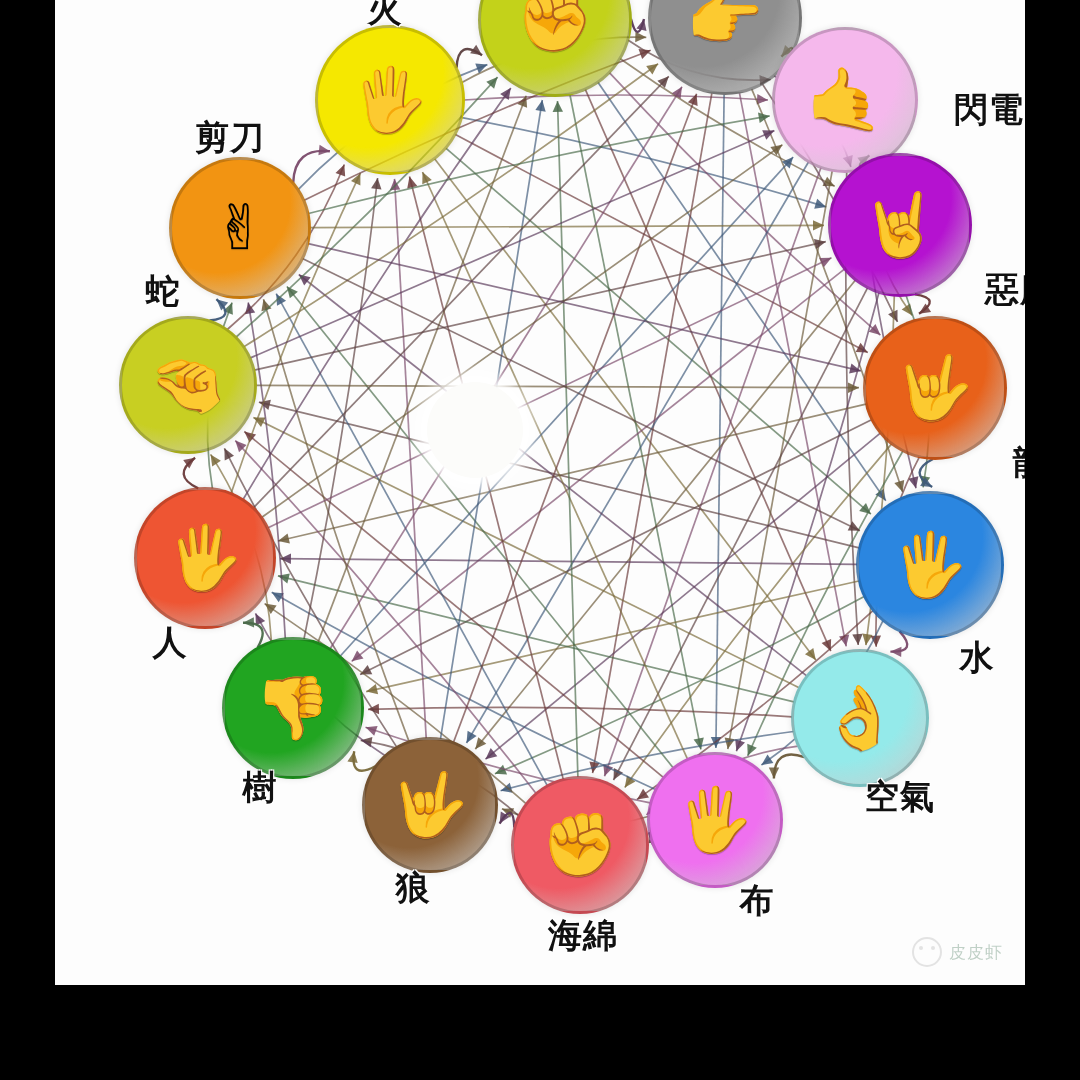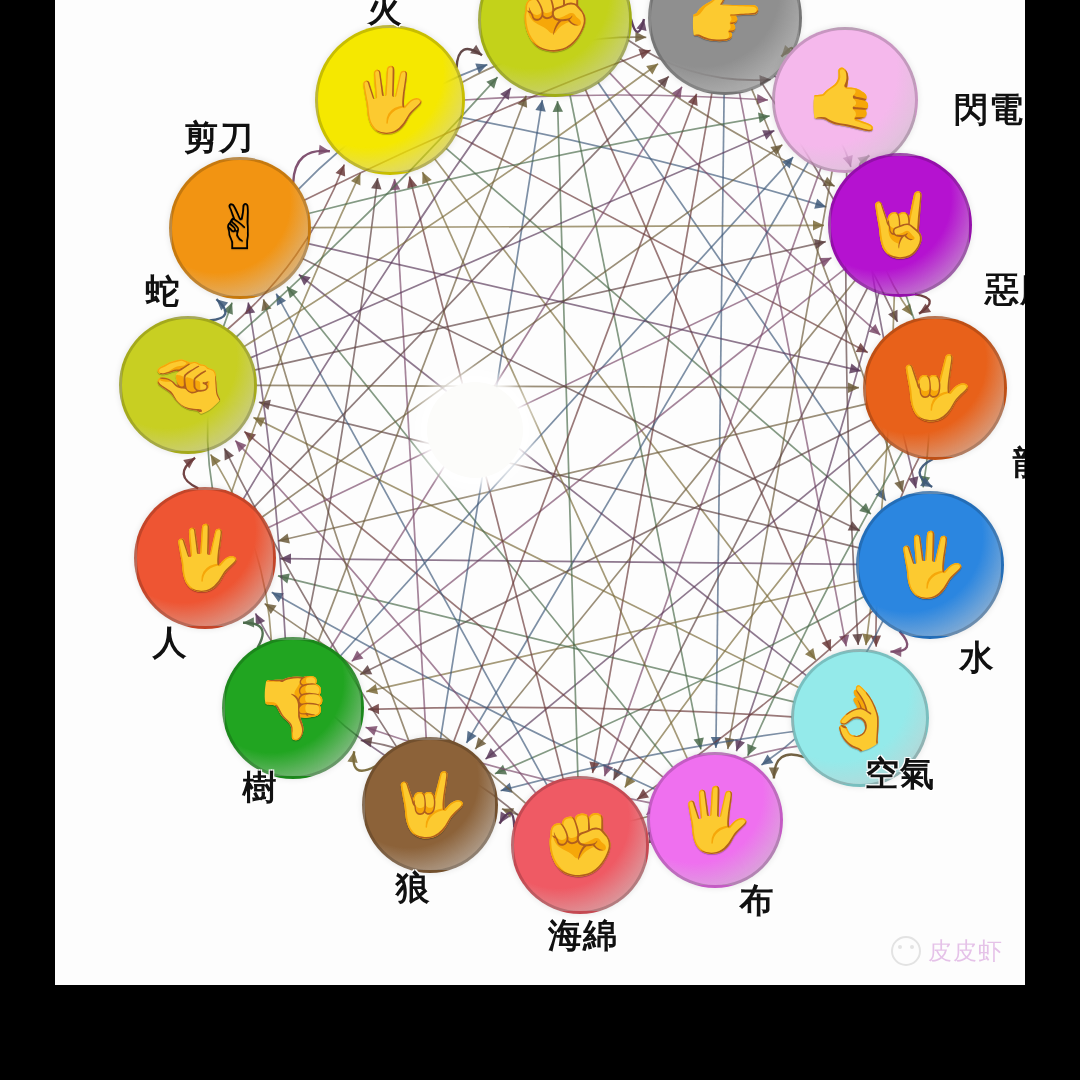--- a/index.html
+++ b/index.html
@@ -16,21 +16,21 @@
                text-shadow:0 1px 1px rgba(0,0,0,.25);user-select:none;}
   .label{position:absolute;transform:translate(-50%,-50%);
          font-size:34px;font-weight:bold;color:#111;white-space:nowrap;
          letter-spacing:1px;
          text-shadow:1px 1px 0 #fff,-1px 1px 0 #fff,1px -1px 0 #fff,-1px -1px 0 #fff;}
   #hub{position:absolute;width:96px;height:96px;border-radius:50%;
        background:#fcfcfa;transform:translate(-50%,-50%);left:420px;top:430px;
        box-shadow:0 0 14px 10px rgba(255,255,255,.95);}
   #watermark{position:absolute;right:22px;bottom:18px;display:flex;
              align-items:center;gap:7px;opacity:.26;}
-  #watermark .wm-text{font-size:24px;color:#a21caf;letter-spacing:1px;}
+  #watermark .wm-text{font-size:17px;color:#14532d;letter-spacing:1px;}
   #watermark .wm-ico{width:26px;height:26px;border-radius:50%;
              border:2px solid #9a9a9a;position:relative;}
   #watermark .wm-ico:before,#watermark .wm-ico:after{content:"";position:absolute;
              width:4px;height:4px;border-radius:50%;background:#9a9a9a;top:7px;}
   #watermark .wm-ico:before{left:5px;} #watermark .wm-ico:after{right:5px;}
   .bar{position:absolute;background:#000;}
   #bar-left{left:0;top:0;width:55px;height:1080px;}
   #bar-right{right:0;top:0;width:55px;height:1080px;}
   #bar-bottom{left:0;bottom:0;width:1080px;height:95px;}
 </style>
@@ -302,28 +302,28 @@
         <div class="node" style="left: 185px; top: 228px; width: 136px; height: 136px; background: radial-gradient(circle at 34% 30%, rgb(242, 148, 18), rgb(242, 148, 18) 55%, rgba(0, 0, 0, 0.2)); border: 3px solid rgba(0, 0, 0, 0.18);">
           <span class="glyph">✌</span>
         </div>
       </div>
     <div id="labels-layer">
         <div class="label" style="left: 330px; top: 10px;">火</div>
         <div class="label" style="left: 934px; top: 110px;">閃電</div>
         <div class="label" style="left: 965px; top: 290px;">惡魔</div>
         <div class="label" style="left: 975px; top: 463px;">龍</div>
         <div class="label" style="left: 922px; top: 658px;">水</div>
-        <div class="label" style="left: 845px; top: 774px;">空氣</div>
+        <div class="label" style="left: 845px; top: 797px;">空氣</div>
         <div class="label" style="left: 702px; top: 901px;">布</div>
         <div class="label" style="left: 528px; top: 936px; font-family: Liberation Mono, monospace;">海綿</div>
         <div class="label" style="left: 358px; top: 888px;">狼</div>
         <div class="label" style="left: 205px; top: 788px;">樹</div>
         <div class="label" style="left: 115px; top: 643px;">人</div>
         <div class="label" style="left: 108px; top: 292px;">蛇</div>
-        <div class="label" style="left: 164px; top: 138px;">剪刀</div>
+        <div class="label" style="left: 175px; top: 138px;">剪刀</div>
       </div>
 
     <div id="watermark">
       <span class="wm-ico"></span>
       <span class="wm-text">皮皮虾</span>
     </div>
 
   </div>
 
   <div class="bar" id="bar-left"></div>

